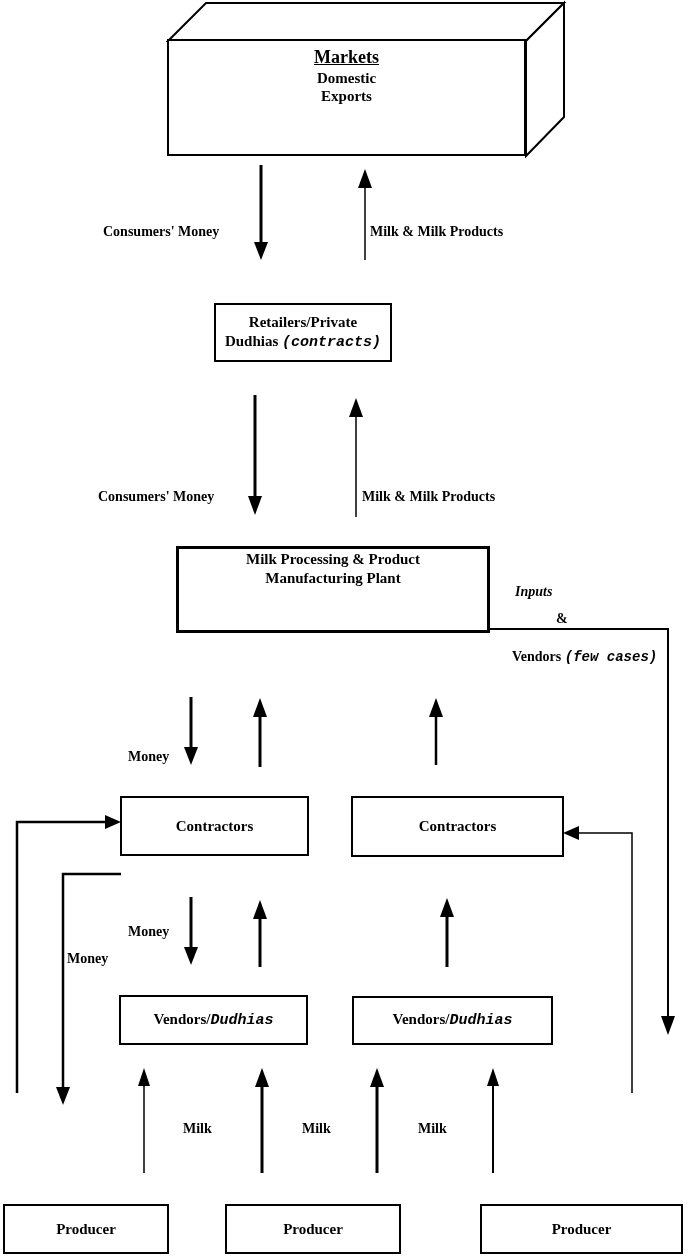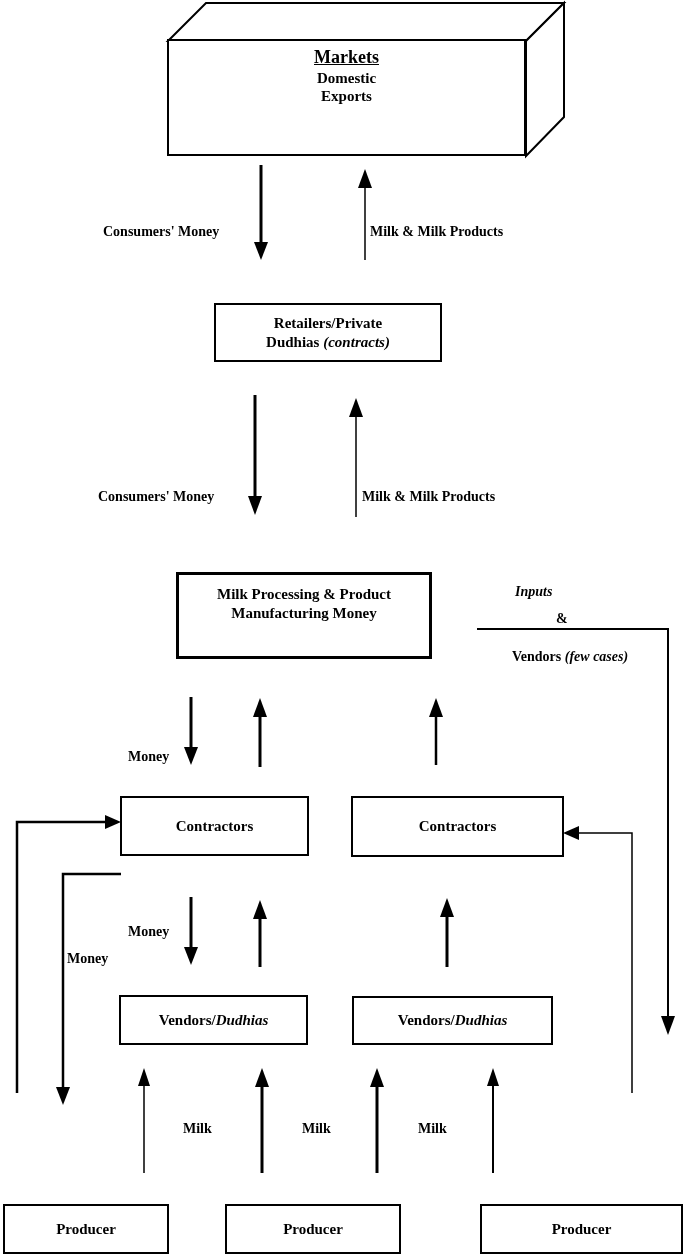--- a/index.html
+++ b/index.html
@@ -10,21 +10,21 @@
   .overlay{position:absolute;left:0;top:0;width:700px;height:1258px;}
   .box{
     position:absolute;box-sizing:border-box;background:#ffffff;border:2px solid #000;
     display:flex;flex-direction:column;align-items:center;justify-content:center;
     text-align:center;font-weight:bold;font-size:15px;line-height:1.25;z-index:2;
   }
   .box.topalign{justify-content:flex-start;}
   .lbl{
     position:absolute;font-weight:bold;font-size:14px;white-space:nowrap;z-index:3;
   }
-  .it{font-style:italic;}
+  .it{font-style:italic;font-family:Liberation Mono, monospace;}
   .markets-title{font-size:18px;text-decoration:underline;}
 </style>
 </head>
 <body>
 
 <div class="stage">
 
   <svg class="overlay" viewBox="0 0 700 1258" width="700" height="1258" stroke="#000" fill="none" stroke-linecap="butt">
 
     <polygon points="168,41 206,3 564,3 526,41" fill="#ffffff" stroke-width="2"></polygon>
@@ -111,30 +111,30 @@
       <polygon points="563,833 579,826 579,840" fill="#000" stroke="none"></polygon>
     </g>
   </svg>
 
   <div class="box topalign" style="left:167px;top:39px;width:359px;height:117px;padding-top:5px;">
     <div class="markets-title">Markets</div>
     <div>Domestic</div>
     <div>Exports</div>
   </div>
 
-  <div class="box" style="left:214px;top:303px;width:228px;height:59px;">
+  <div class="box" style="left:214px;top:303px;width:178px;height:59px;">
     <div>Retailers/Private</div>
     <div>
       <span>Dudhias </span><span class="it">(contracts)</span>
     </div>
   </div>
 
-  <div class="box topalign" style="left:176px;top:572px;width:256px;height:87px;border-width:3px;padding-top:10px;">
+  <div class="box topalign" style="left:176px;top:546px;width:314px;height:87px;border-width:3px;padding-top:1px;">
     <div>Milk Processing &amp; Product</div>
-    <div>Manufacturing Money</div>
+    <div>Manufacturing Plant</div>
   </div>
 
   <div class="box" style="left:120px;top:796px;width:189px;height:60px;">
     <div>Contractors</div>
   </div>
   <div class="box" style="left:351px;top:796px;width:213px;height:61px;">
     <div>Contractors</div>
   </div>
 
   <div class="box" style="left:119px;top:995px;width:189px;height:50px;">

